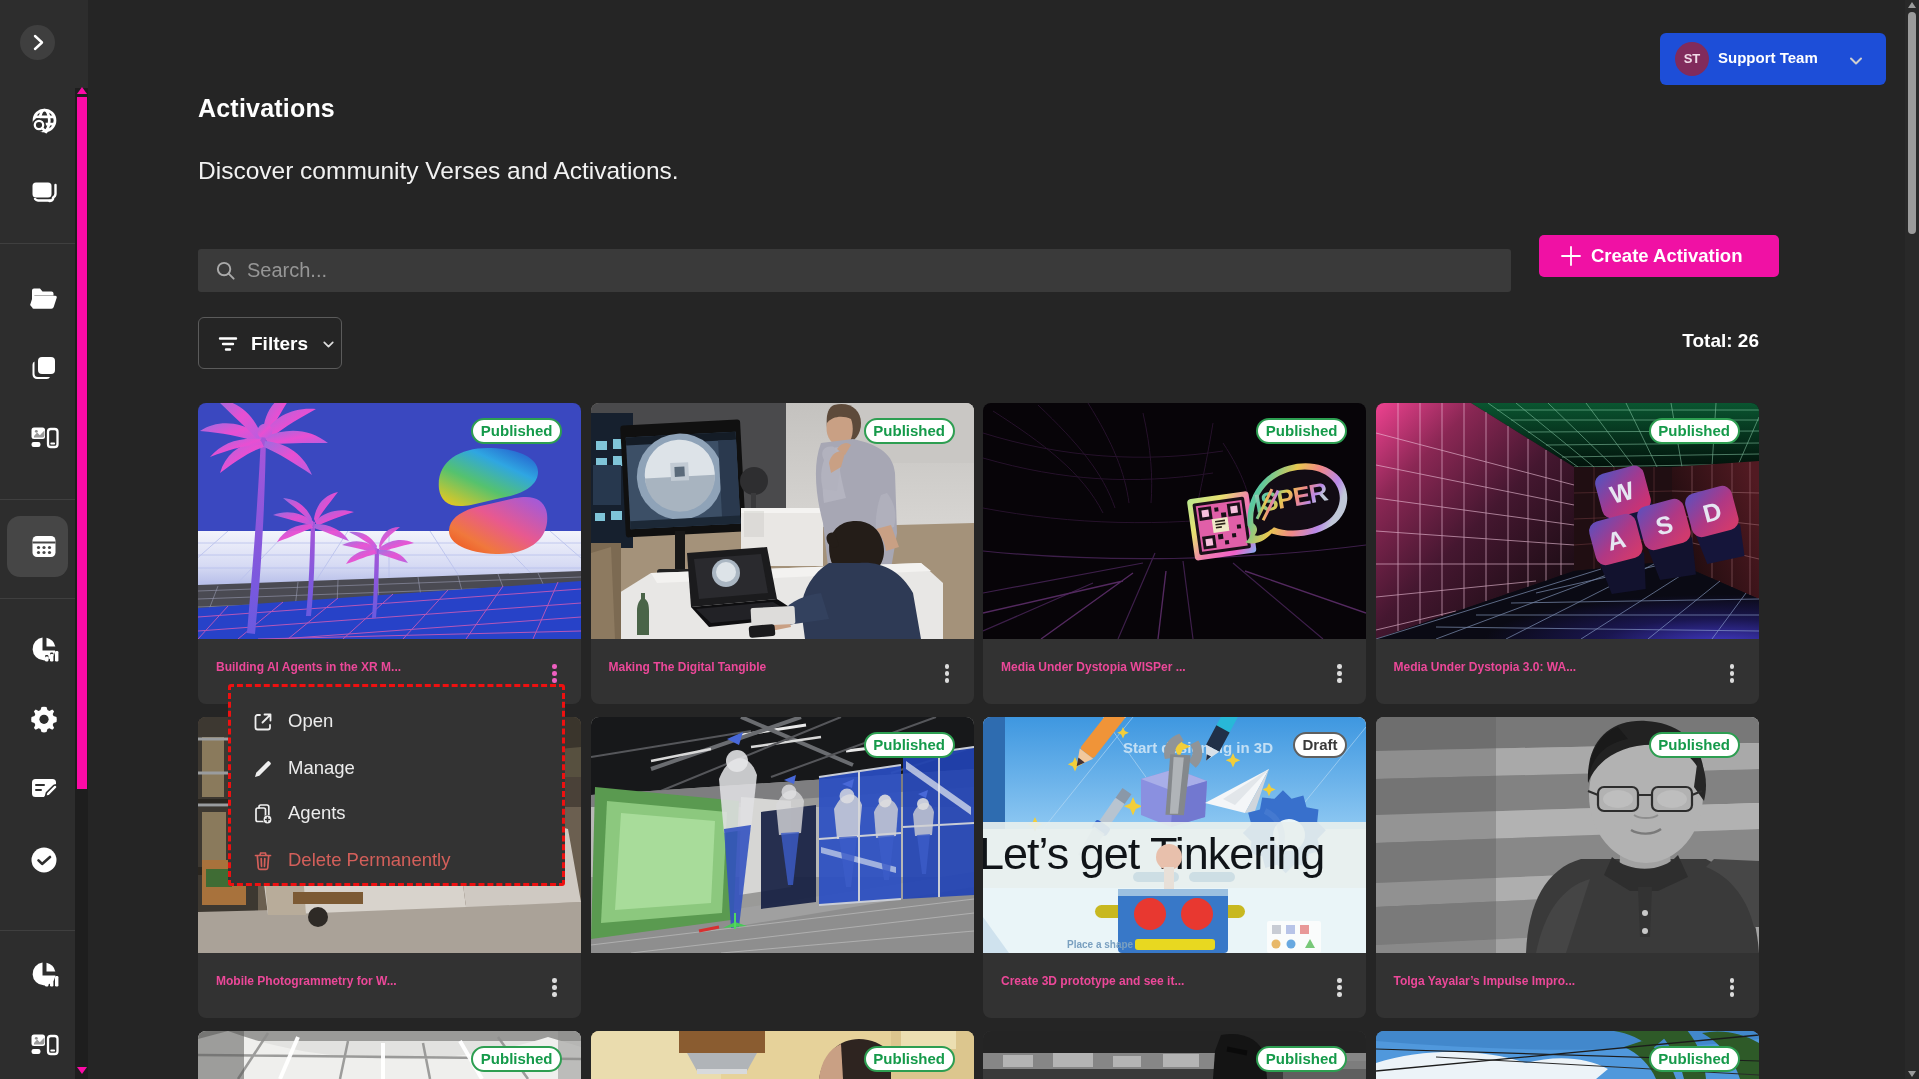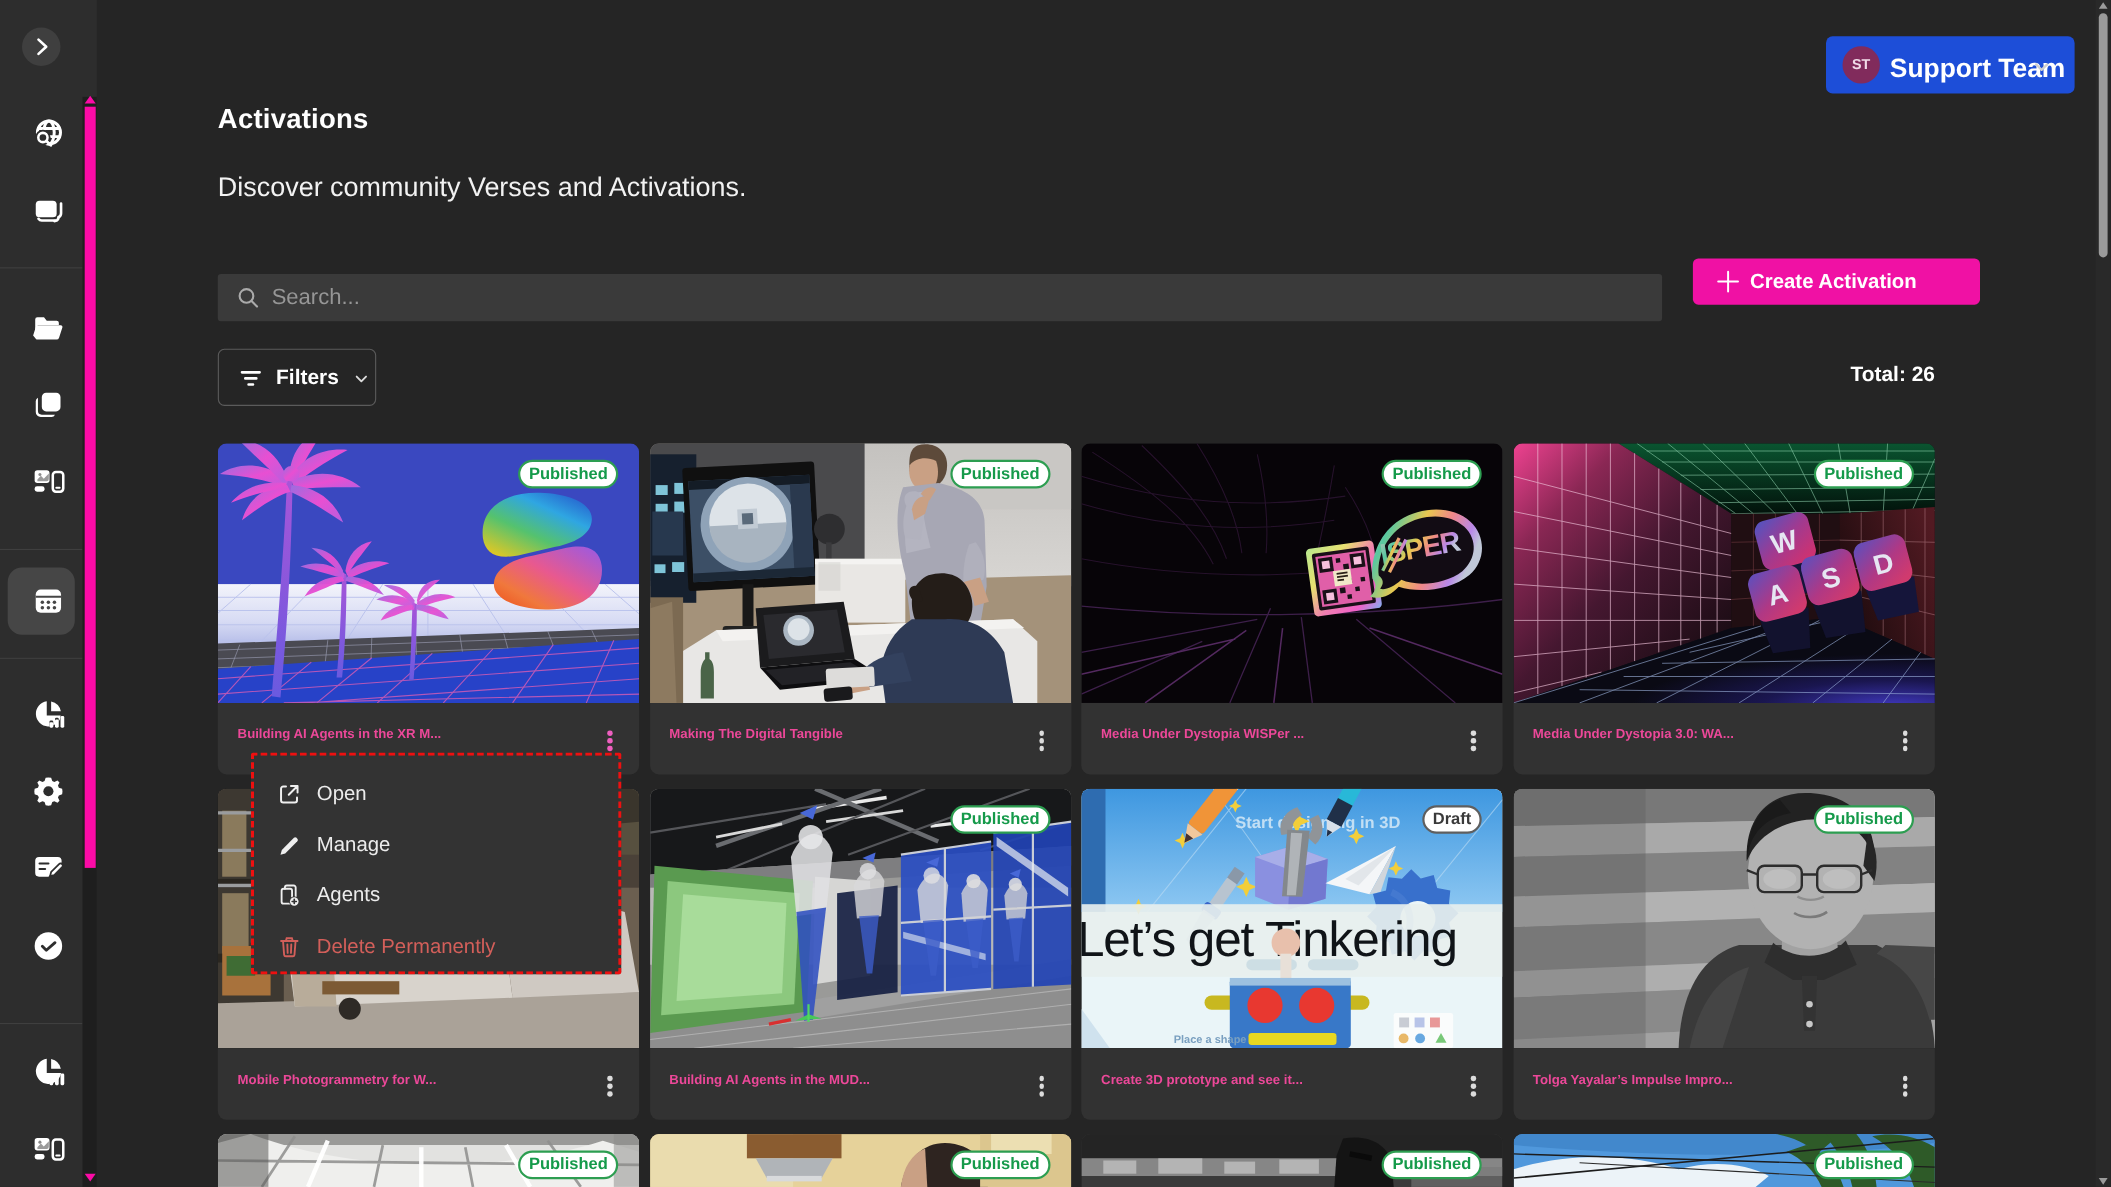--- a/index.html
+++ b/index.html
@@ -19,26 +19,26 @@
   #sbtrack { position:absolute; left:75px; top:88px; width:13px; height:991px; background:#1e1e1e; }
   #sbthumb { position:absolute; left:76.5px; top:97px; width:10px; height:692px; background:#fb0ba6; }
   .ptri { position:absolute; left:76.5px; width:0; height:0; border-left:5px solid transparent; border-right:5px solid transparent; }
 
   
   #h1 { position:absolute; left:198px; top:94px; font-size:25px; font-weight:bold; color:#fff; letter-spacing:0.2px; }
   #sub { position:absolute; left:198px; top:157px; font-size:24.5px; color:#f2f2f2; }
 
   #userpill { position:absolute; left:1660px; top:33px; width:226px; height:52px; background:#1d4ed8; border-radius:6px; }
   #avatar { position:absolute; left:15px; top:9px; width:34px; height:34px; border-radius:50%; background:#812b5c; color:#f1dbe8; font-size:13px; font-weight:bold; text-align:center; line-height:34px; }
-  #uname { position:absolute; left:58px; top:16px; font-size:24px; font-weight:bold; color:#fff; }
+  #uname { position:absolute; left:58px; top:16px; font-size:15px; font-weight:bold; color:#fff; }
 
   #search { position:absolute; left:198px; top:234px; width:1313px; height:43px; background:#3a3a3a; border-radius:3px;margin-top:15px; }
   #search .ph { position:absolute; left:49px; top:10px; font-size:20px; color:#969696; }
 
-  #createbtn { position:absolute; left:1539px; top:235px; width:261px; height:42px; background:#f011a4; border-radius:5px; color:#fff;padding-left:40px; }
+  #createbtn { position:absolute; left:1539px; top:235px; width:240px; height:42px; background:#f011a4; border-radius:5px; color:#fff;padding-left:40px; }
   #createbtn .lbl { position:absolute; left:52px; top:10px; font-size:18.5px; font-weight:bold; }
 
   #filters { position:absolute; left:198px; top:317px; width:144px; height:52px; border:1px solid #5b5b5b; border-radius:6px; }
   #filters .lbl { position:absolute; left:52px; top:15px; font-size:19px; font-weight:bold; color:#fff; }
   #total { position:absolute; left:1559px; top:330px; width:200px; text-align:right; font-size:19px; font-weight:bold; color:#fff; }
 
   
   .card { position:absolute; width:383px; height:301px; }
   .cimg { position:absolute; left:0; top:0; width:383px; height:236px; border-radius:8px 8px 0 0; overflow:hidden; }
   .cimg svg { display:block; }
@@ -732,28 +732,20 @@
         <path d="M133 112 L 160 108 L 148 210 L 140 211 Z" fill="#3050c0" opacity="0.88"></path>
         <path d="M136 22 l16 -7 l-4 13 z" fill="#4868d8"></path>
         <path d="M144 205 l-12 6 l24 -2 z" fill="#48c858"></path>
         <path d="M144 196 v16" stroke="#50d860" stroke-width="2"></path>
         <path d="M128 210 l-20 4" stroke="#d83030" stroke-width="3"></path>
       </g>
 
     </svg>
       </div>
     <div class="badge">Published</div>
-    <div class="cbar">
-        <div class="ctitle">Building AI Agents in the MUD...</div>
-      <div class="dots">
-          <i></i>
-          <i></i>
-          <i></i>
-        </div>
-      </div>
   </div>
 
   <div class="card" style="left:983px; top:717px">
     <div class="cimg">
         <svg width="383" height="236" viewBox="0 0 383 236">
       <defs>
         <linearGradient id="c7sky" x1="0" y1="0" x2="0" y2="1">
           <stop offset="0" stop-color="#3e97e0"></stop>
               <stop offset="1" stop-color="#8ec8f2"></stop>
         </linearGradient>

